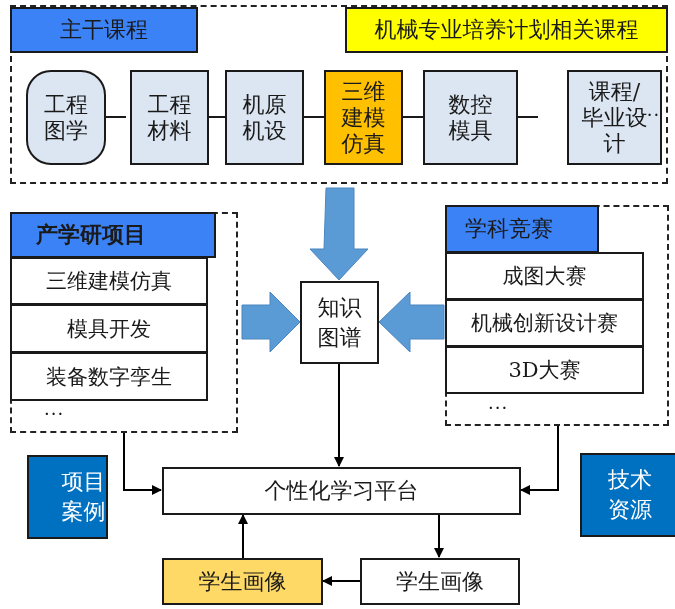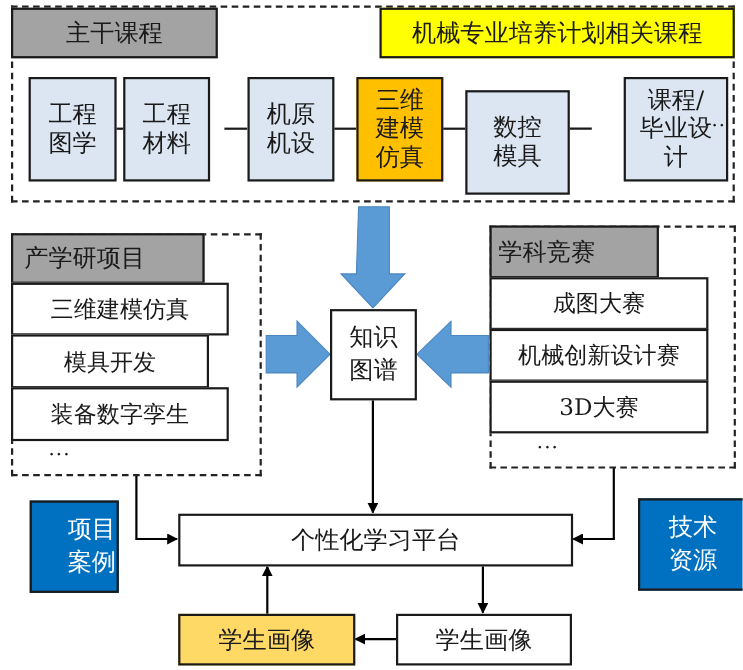--- a/index.html
+++ b/index.html
@@ -5,21 +5,21 @@
     html, body { margin: 0; padding: 0; background: #ffffff; }
     body { width: 675px; height: 609px; position: relative; overflow: hidden;
            font-family: "DejaVu Serif", "Liberation Serif", serif; color: #1a1a1a; }
     .abs { position: absolute; box-sizing: border-box; }
     .dashed { border: 2px dashed #222; }
     .box { border: 2px solid #1a1a1a; display: flex; align-items: center; justify-content: center; text-align: center; }
     .course { background: #DCE6F2; font-size: 22px; line-height: 26px; }
     .course span { display: block; width: 50px; word-break: break-all; }
     .hl { background: #FFC000; }
     .hdr { font-size: 22px; }
-    .cyan { background: #a3a3a3; }
+    .cyan { background: #3b82f6; }
     .yellow { background: #FFFF00; }
     .item { background: #fff; font-size: 21px; }
     .blue { background: #0070C0; color: #fff; font-size: 22px; line-height: 30px; }
     .blue span { display: block; width: 46px; word-break: break-all; }
     .dots { font-size: 18px; letter-spacing: 1px; }
     svg.overlay { position: absolute; left: 0; top: 0; }
   </style>
 </head>
 <body>
 
@@ -54,61 +54,61 @@
 </svg>
 
 <div class="abs dashed" style="left:10px; top:5px; width:658px; height:179px;"></div>
 <div class="abs box hdr cyan" style="left:10px; top:7px; width:188px; height:46px;">
   <span>主干课程</span>
 </div>
 <div class="abs box hdr yellow" style="left:345px; top:7px; width:323px; height:46px;">
   <span>机械专业培养计划相关课程</span>
 </div>
 
-<div class="abs box course" style="left:26px; top:70px; width:80px; height:95px;">
+<div class="abs box course" style="left:26px; top:70px; width:80px; height:95px;border-radius:25px;">
   <span>工程图学</span>
 </div>
-<div class="abs box course" style="left:112px; top:70px; width:79px; height:95px;">
+<div class="abs box course" style="left:130px; top:70px; width:79px; height:95px;">
   <span>工程材料</span>
 </div>
 <div class="abs box course" style="left:225px; top:70px; width:79px; height:95px;">
   <span>机原机设</span>
 </div>
 <div class="abs box course hl" style="left:324px; top:70px; width:79px; height:95px;">
   <span style="width:50px;">三维建模仿真</span>
 </div>
-<div class="abs box course" style="left:423px; top:70px; width:95px; height:95px;margin-top:12px;">
+<div class="abs box course" style="left:423px; top:70px; width:95px; height:95px;">
   <span>数控模具</span>
 </div>
 <div class="abs box course" style="left:538px; top:70px; width:95px; height:95px;margin-left:29px;">
   <span style="width:72px;">课程/毕业设计</span>
 </div>
 <div class="abs dots" style="left:640px; top:104px;">···</div>
 
 <div class="abs dashed" style="left:10px; top:212px; width:228px; height:221px;"></div>
-<div class="abs box hdr cyan" style="left:10px; top:212px; width:176px; height:46px; justify-content:flex-start; padding-left:10px;">
+<div class="abs box hdr cyan" style="left:10px; top:212px; width:206px; height:46px; justify-content:flex-start; padding-left:24px;font-weight:bold;">
   <span>产学研项目</span>
 </div>
 <div class="abs box item" style="left:10px; top:257px; width:198px; height:48px;">
   <span>三维建模仿真</span>
 </div>
-<div class="abs box item" style="left:10px; top:304px; width:180px; height:49px;">
+<div class="abs box item" style="left:10px; top:304px; width:198px; height:49px;">
   <span>模具开发</span>
 </div>
 <div class="abs box item" style="left:10px; top:352px; width:198px; height:49px;">
   <span>装备数字孪生</span>
 </div>
 <div class="abs dots" style="left:44px; top:403px;">···</div>
 
 <div class="abs box" style="left:300px; top:281px; width:79px; height:83px; background:#fff; font-size:22px; line-height:30px;">
   <span style="display:block; width:48px; word-break:break-all;">知识图谱</span>
 </div>
 
 <div class="abs dashed" style="left:445px; top:205px; width:224px; height:221px;"></div>
-<div class="abs box hdr cyan" style="left:445px; top:205px; width:154px; height:48px; justify-content:flex-start; padding-left:6px;">
+<div class="abs box hdr cyan" style="left:445px; top:205px; width:154px; height:48px; justify-content:flex-start; padding-left:18px;">
   <span>学科竞赛</span>
 </div>
 <div class="abs box item" style="left:445px; top:252px; width:199px; height:48px;">
   <span>成图大赛</span>
 </div>
 <div class="abs box item" style="left:445px; top:299px; width:199px; height:48px;">
   <span>机械创新设计赛</span>
 </div>
 <div class="abs box item" style="left:445px; top:346px; width:199px; height:48px;">
   <span>3D大赛</span>

